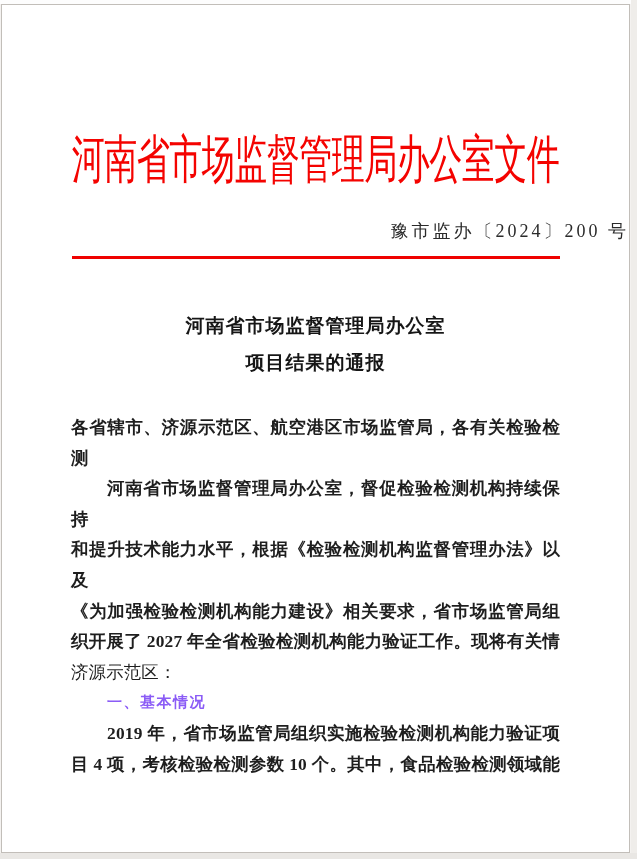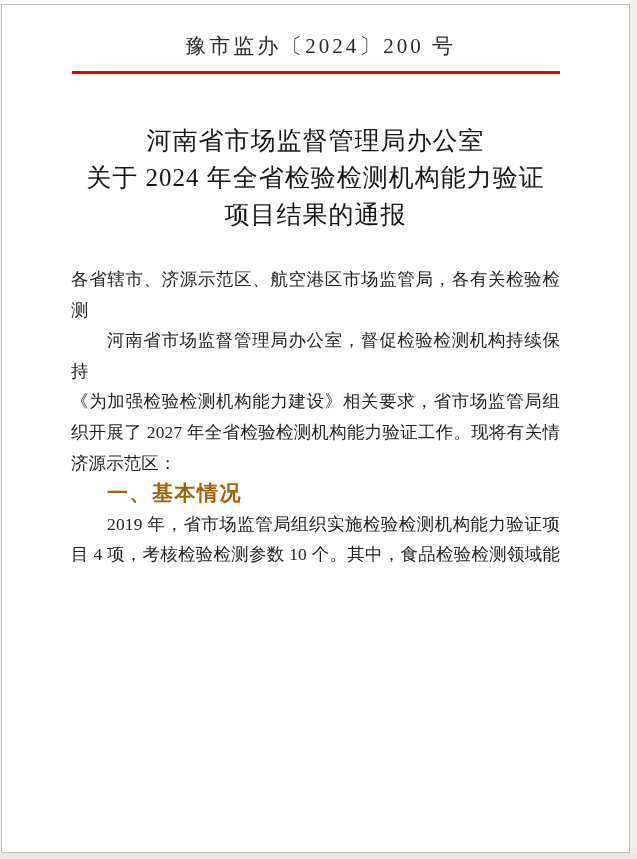--- a/index.html
+++ b/index.html
@@ -59,97 +59,101 @@
     font-size: 33px;
     letter-spacing: -0.5px;
     font-weight: 500;
     color: #f40300;
     transform: scaleY(1.58);
     font-family: "Liberation Serif", serif;
   }
 
   .doc-number {
     margin-top: 30px;
-    text-align: center;
-    font-size: 21px;
+    text-align: right;
+    font-size: 18px;
     letter-spacing: 3px;
     color: #2a2a2a;
     line-height: 22px;
     padding-left: 10px;
   }
 
   .red-rule {
     width: 488px;
     height: 3px;
     margin: 14px auto 0 auto;
     background: #ef0100;
   }
 
   
   .doc-title {
     margin-top: 48px;
     text-align: center;
     color: #161616;
   }
   .doc-title .t-line {
-    font-size: 25px;
+    font-size: 19px;
     line-height: 37px;
     letter-spacing: 1px;
-    font-weight: 400;
+    font-weight: 700;
   }
 
   
   .body-col {
     width: 489px;
     margin: 31px auto 0 auto;
     color: #1e1e1e;
   }
   .line {
     font-size: 17.4px;
     line-height: 30.6px;
     letter-spacing: 0.2px;
     white-space: nowrap;
   }
   .line.fill {
     white-space: normal;
     text-align: justify;
     text-align-last: justify;
+    font-weight: bold;
   }
   .line.indent { text-indent: 36px; }
   .line.heading {
     font-family: "Liberation Sans", sans-serif;
     font-weight: 700;
-    font-size: 21px;
+    font-size: 15px;
     letter-spacing: 1.5px;
-    color: #a16207;
+    color: #8b5cf6;
   }
 </style>
 </head>
 <body>
 
 <div class="stage">
   <div class="top-strip"></div>
   <div class="gutter-right"></div>
 
   <div class="page">
 
+    <div class="letterhead">
+      <span class="stretch">河南省市场监督管理局办公室文件</span>
+    </div>
 
     <div class="doc-number">豫市监办〔2024〕200 号</div>
 
     <div class="red-rule"></div>
 
     <div class="doc-title">
       <div class="t-line">河南省市场监督管理局办公室</div>
-      <div class="t-line">关于 2024 年全省检验检测机构能力验证</div>
       <div class="t-line">项目结果的通报</div>
     </div>
 
     <div class="body-col">
       <div class="line fill">各省辖市、济源示范区、航空港区市场监管局，各有关检验检测</div>
       <div class="line indent fill">河南省市场监督管理局办公室，督促检验检测机构持续保持</div>
+      <div class="line fill">和提升技术能力水平，根据《检验检测机构监督管理办法》以及</div>
       <div class="line fill">《为加强检验检测机构能力建设》相关要求，省市场监管局组</div>
       <div class="line fill">织开展了 2027 年全省检验检测机构能力验证工作。现将有关情</div>
       <div class="line">济源示范区：</div>
       <div class="line indent heading">一、基本情况</div>
       <div class="line indent fill">2019 年，省市场监管局组织实施检验检测机构能力验证项</div>
       <div class="line fill">目 4 项，考核检验检测参数 10 个。其中，食品检验检测领域能</div>
     </div>
 
   </div>
 

